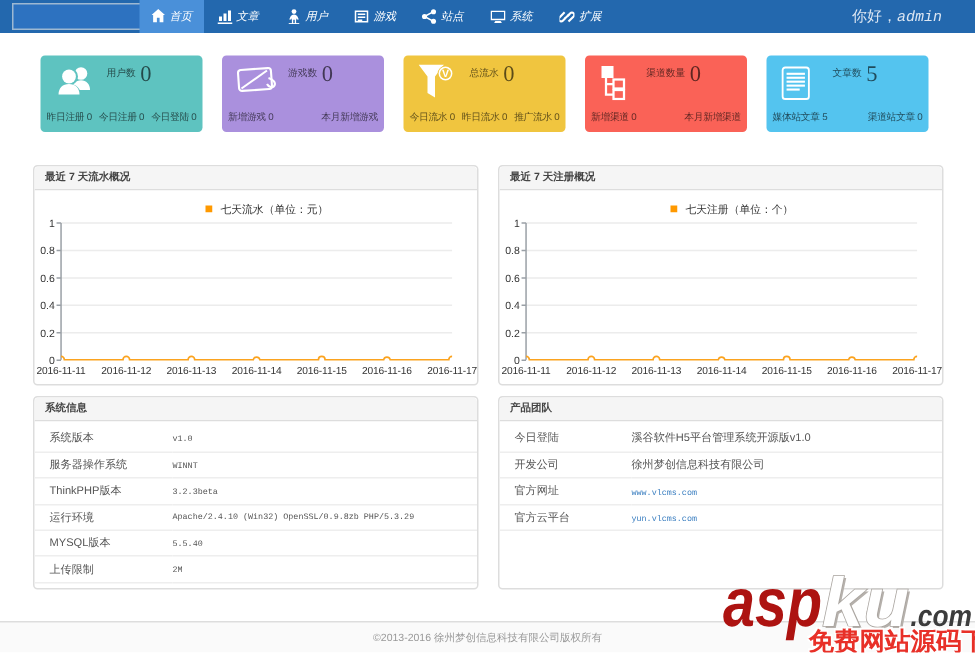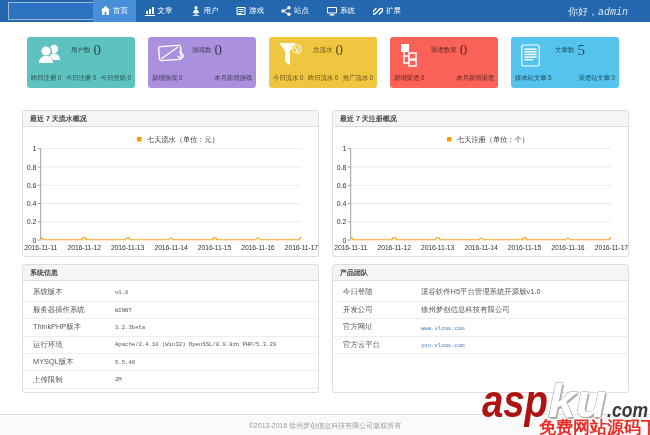--- a/index.html
+++ b/index.html
@@ -4,21 +4,21 @@
 <style>
 * { margin:0; padding:0; box-sizing:border-box; }
 html,body { width:650px; height:435px; overflow:hidden; background:#fff;
   font-family:"Liberation Sans", sans-serif; }
 #page { position:relative; width:650px; height:435px; }
 
 
 #nav { position:absolute; left:0; top:0; width:650px; height:22px; background:#2368ae; }
 #logo { position:absolute; left:8px; top:2px; width:87px; height:18px;
   background:#2d72c0; border:1px solid #9db8d2; }
-#menu { position:absolute; left:93px; top:0; height:22px; display:flex; }
+#menu { position:absolute; left:93px; top:0; height:22px; display:flex;font-style:italic; }
 #menu .it { height:22px; display:flex; align-items:center; justify-content:center;
   color:#fff; font-size:7.5px; }
 #menu .it svg { margin-right:3px; }
 #menu .it.act { background:#4a90d9; }
 #hello { position:absolute; right:22px; top:0; height:22px; line-height:24px;
   color:#dce6f2; font-size:10px; }
 #hello i { font-family:"Liberation Mono",monospace; font-style:italic; }
 
 
 .card { position:absolute; top:37px; width:108px; height:51px; border-radius:3px;

